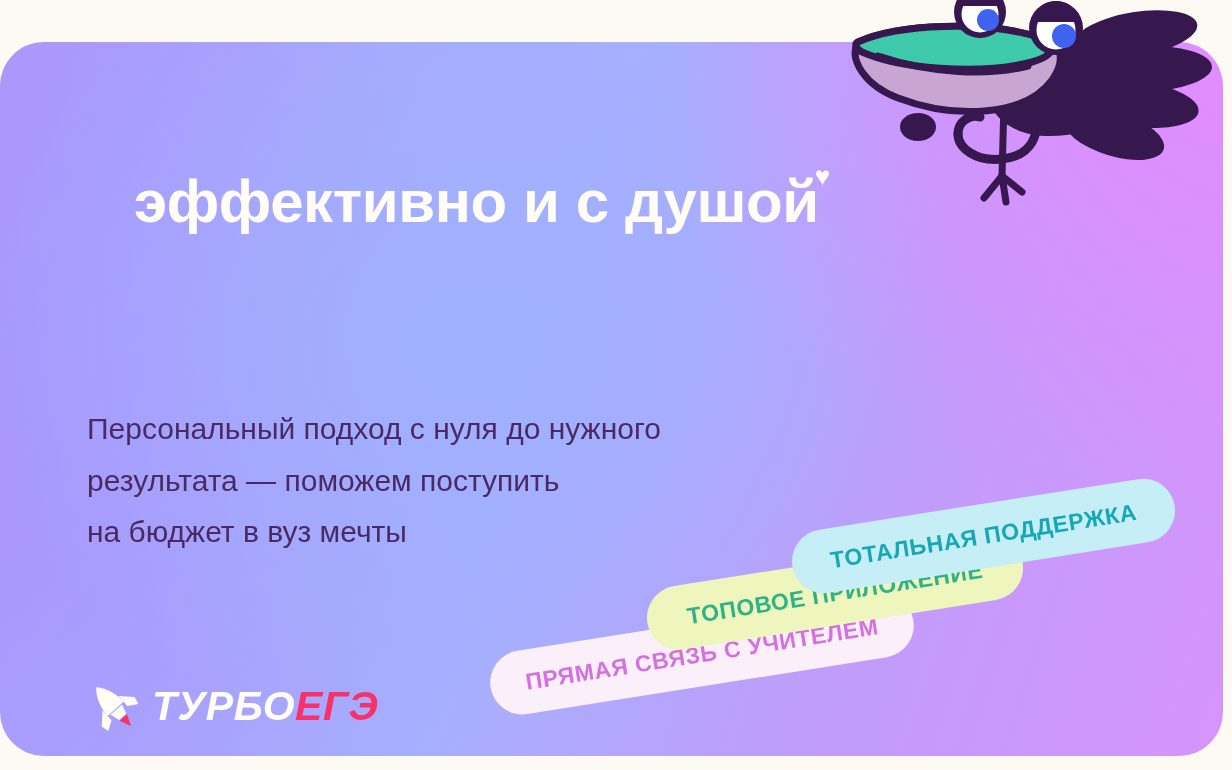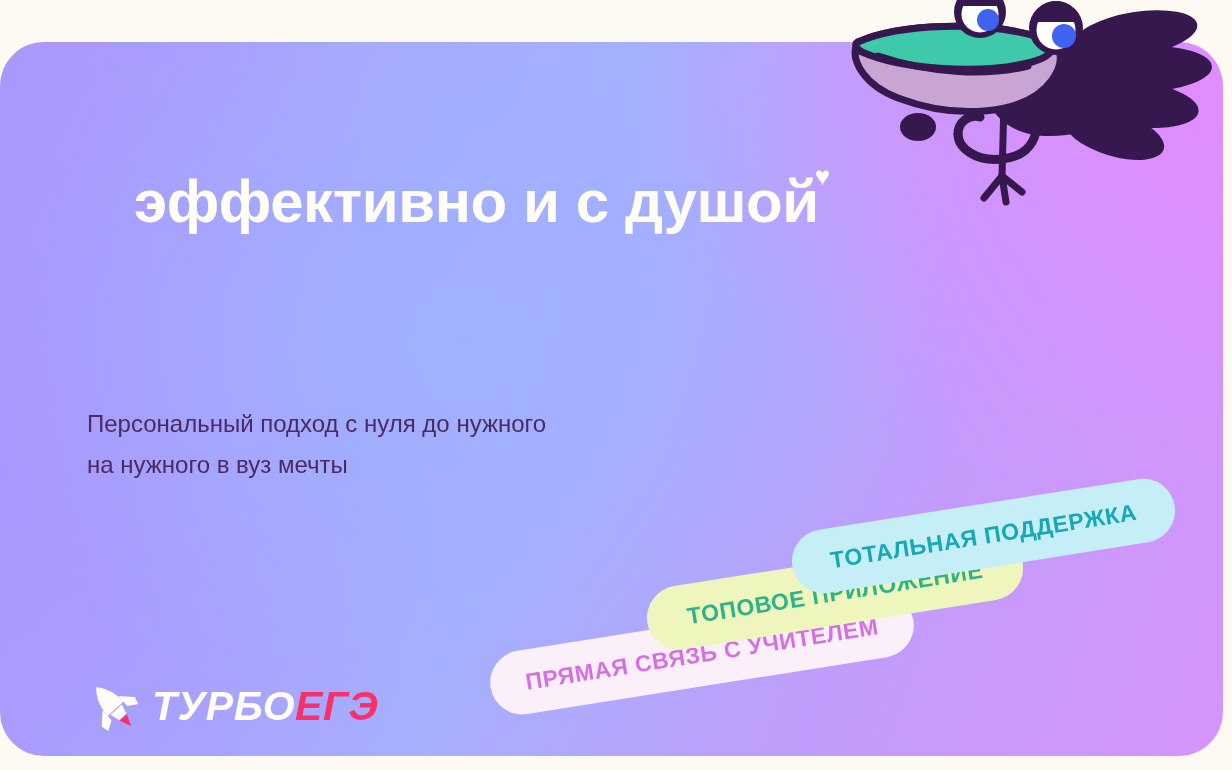--- a/index.html
+++ b/index.html
@@ -57,21 +57,21 @@
     left: -4px;
   }
 
   
   #subtitle {
     position: absolute;
     left: 87px;
     top: 361px;
     width: 780px;
     color: #4a2a63;
-    font-size: 24px;
+    font-size: 30px;
     font-weight: 400;
     line-height: 1.72;
   }
   #subtitle .sub-line { white-space: nowrap; }
 
   
   #badges { position: absolute; left: 0; top: 0; width: 100%; height: 100%; pointer-events: none; }
   .badge {
     position: absolute;
     display: flex;
@@ -143,21 +143,22 @@
 <body>
 
 <div id="hero-card">
 
   <div id="headline">
     <div class="head-line head-line-2"><span>эффективно и с душой</span><span class="heart-glyph">♥</span></div>
   </div>
 
   <div id="subtitle">
     <div class="sub-line">Персональный подход с нуля до нужного</div>
-    <div class="sub-line">на нужного в вуз мечты</div>
+    <div class="sub-line">результата — поможем поступить</div>
+    <div class="sub-line">на бюджет в вуз мечты</div>
   </div>
 
   <div id="badges">
     <div class="badge" id="badge-support">ТОТАЛЬНАЯ ПОДДЕРЖКА</div>
     <div class="badge" id="badge-app">ТОПОВОЕ ПРИЛОЖЕНИЕ</div>
     <div class="badge" id="badge-teacher">ПРЯМАЯ СВЯЗЬ С УЧИТЕЛЕМ</div>
   </div>
 
   <div id="logo">
     <svg id="logo-rocket" viewBox="0 0 60 56">

